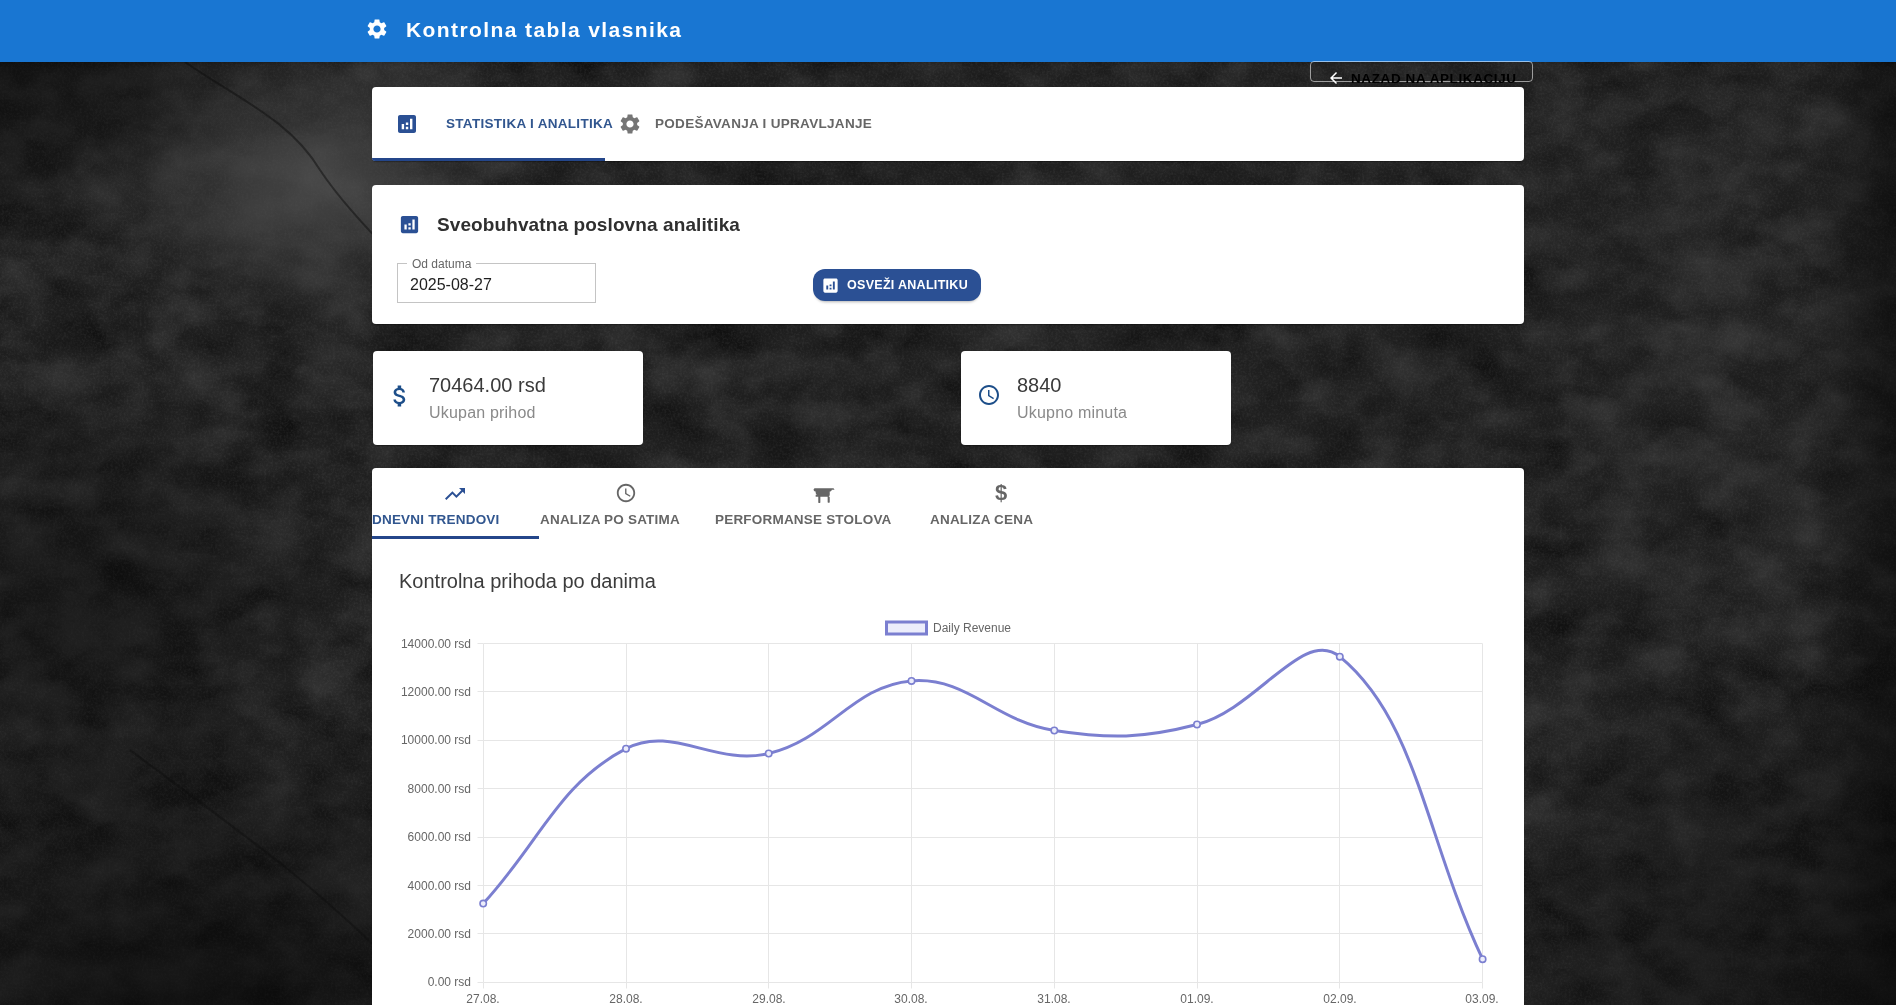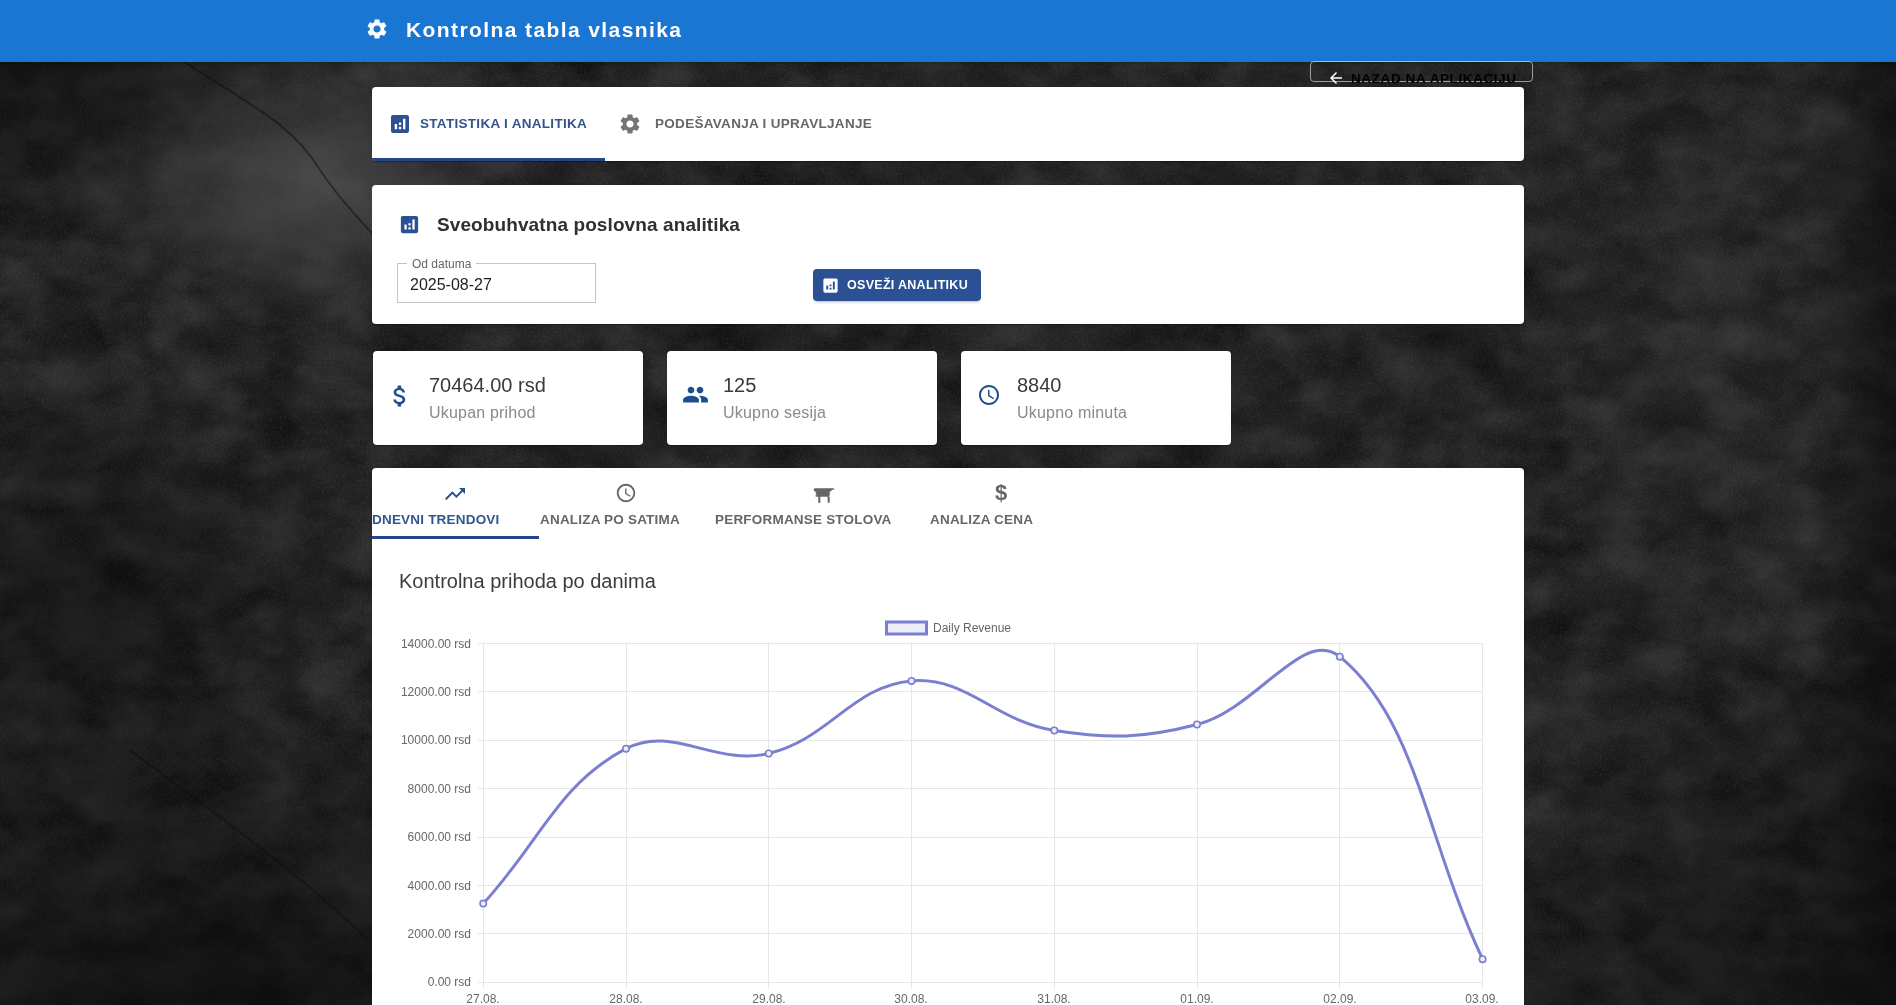--- a/index.html
+++ b/index.html
@@ -16,39 +16,39 @@
 .backbtn { position:absolute; left:1310px; top:13px; width:223px; height:21px; border:1px solid rgba(255,255,255,.55);
   border-radius:4px; color:#000000;margin-top:48px; }
 .backbtn .arr { position:absolute; left:16px; top:7px; }
 .backbtn span { position:absolute; left:40px; top:9px; font-size:13.5px; font-weight:bold; letter-spacing:.6px; }
 
 .card { position:absolute; background:#fff; border-radius:4px; box-shadow:0 2px 1px -1px rgba(0,0,0,.2),0 1px 1px 0 rgba(0,0,0,.14); }
 
 
 #tabs1 { left:372px; top:87px; width:1152px; height:74px; }
 #tabs1 .tab { position:absolute; top:0; height:73px; display:flex; align-items:center; }
-#tabs1 .t1 { left:16px; }
+#tabs1 .t1 { left:23px;gap:19px; }
 #tabs1 .t2 { left:246px; }
 #tabs1 .tab .txt { font-size:13.5px; font-weight:bold; letter-spacing:.3px; }
 #tabs1 .t1 .txt { color:#31568f; margin-left:8px; }
 #tabs1 .t2 .txt { color:#666; margin-left:13px; }
 #tabs1 .ind { position:absolute; left:0; top:71px; width:233px; height:3px; background:#24468a; border-radius:0 0 0 4px; }
 
 
 #panel { left:372px; top:185px; width:1152px; height:139px; }
 #panel .hicon { position:absolute; left:26px; top:28px; }
 #panel h2 { position:absolute; left:65px; top:29px; font-size:19px; font-weight:700; color:#2f2f2f; letter-spacing:.1px; }
 .field { position:absolute; height:40px; border:1px solid #c4c4c4; border-radius:0; }
 .field .lbl { position:absolute; top:-7px; font-size:12px; color:#666; background:#fff; padding:0 5px; }
 .field .val { position:absolute; left:12px; top:12px; font-size:16px; color:#1f1f1f; }
 #f1 { left:25px; top:78px; width:199px; }
 #f1 .lbl { left:9px; }
 #f2 { left:233px; top:78px; width:199px; }
 #f2 .lbl { left:11px; }
-#refresh { position:absolute; left:441px; top:84px; width:168px; height:32px; background:#2b5094; border-radius:4px;
+#refresh { position:absolute; left:441px; top:84px; width:168px; height:32px; background:#2b5094; border-radius:12px;
   box-shadow:0 3px 3px -2px rgba(0,0,0,.3); }
 #refresh svg { position:absolute; left:8px; top:7px; }
 #refresh span { position:absolute; left:34px; top:9px; color:#fff; font-size:12.5px; font-weight:bold; letter-spacing:.3px; }
 
 
 .stat { width:270px; height:94px; top:351px; }
 .stat .sicon { position:absolute; }
 #s1 .sicon { left:13px; top:31px; }
 #s2 .sicon { left:15px; top:30px; }
 #s3 .sicon { left:16px; top:32px; }
@@ -165,27 +165,20 @@
     </div>
   </div>
 
   <div class="card stat" id="s1">
     <svg class="sicon" width="28" height="28" viewBox="0 0 24 24">
         <path fill="#1d4e89" d="M11.8 10.9c-2.27-.59-3-1.2-3-2.15 0-1.09 1.01-1.85 2.7-1.85 1.78 0 2.44.85 2.5 2.1h2.21c-.07-1.72-1.12-3.3-3.21-3.81V3h-3v2.16c-1.94.42-3.5 1.68-3.5 3.61 0 2.31 1.91 3.46 4.7 4.13 2.5.6 3 1.48 3 2.41 0 .69-.49 1.79-2.7 1.79-2.06 0-2.87-.92-2.98-2.1h-2.2c.12 2.19 1.76 3.42 3.68 3.83V21h3v-2.15c1.95-.37 3.5-1.5 3.5-3.55 0-2.84-2.43-3.81-4.7-4.4z"></path>
       </svg>
     <div class="v">70464.00 rsd</div>
       <div class="l">Ukupan prihod</div>
   </div>
-  <div class="card stat" id="s2">
-    <svg class="sicon" width="27" height="27" viewBox="0 0 24 24">
-        <path fill="#1d4e89" d="M16 11c1.66 0 2.99-1.34 2.99-3S17.66 5 16 5c-1.66 0-3 1.34-3 3s1.34 3 3 3zm-8 0c1.66 0 2.99-1.34 2.99-3S9.66 5 8 5C6.34 5 5 6.34 5 8s1.34 3 3 3zm0 2c-2.33 0-7 1.17-7 3.5V19h14v-2.5c0-2.33-4.67-3.5-7-3.5zm8 0c-.29 0-.62.02-.97.05 1.16.84 1.97 1.97 1.97 3.45V19h6v-2.5c0-2.33-4.67-3.5-7-3.5z"></path>
-      </svg>
-    <div class="v">125</div>
-      <div class="l">Ukupno sesija</div>
-  </div>
   <div class="card stat" id="s3">
     <svg class="sicon" width="24" height="24" viewBox="0 0 24 24">
         <path fill="#1d4e89" d="M11.99 2C6.47 2 2 6.48 2 12s4.47 10 9.99 10C17.52 22 22 17.52 22 12S17.52 2 11.99 2zM12 20c-4.42 0-8-3.58-8-8s3.58-8 8-8 8 3.58 8 8-3.58 8-8 8zm.5-13H11v6l5.25 3.15.75-1.23-4.5-2.67z"></path>
       </svg>
     <div class="v">8840</div>
       <div class="l">Ukupno minuta</div>
   </div>
 
   <div class="card" id="chartcard">
     <div class="ctab" id="ct1">

